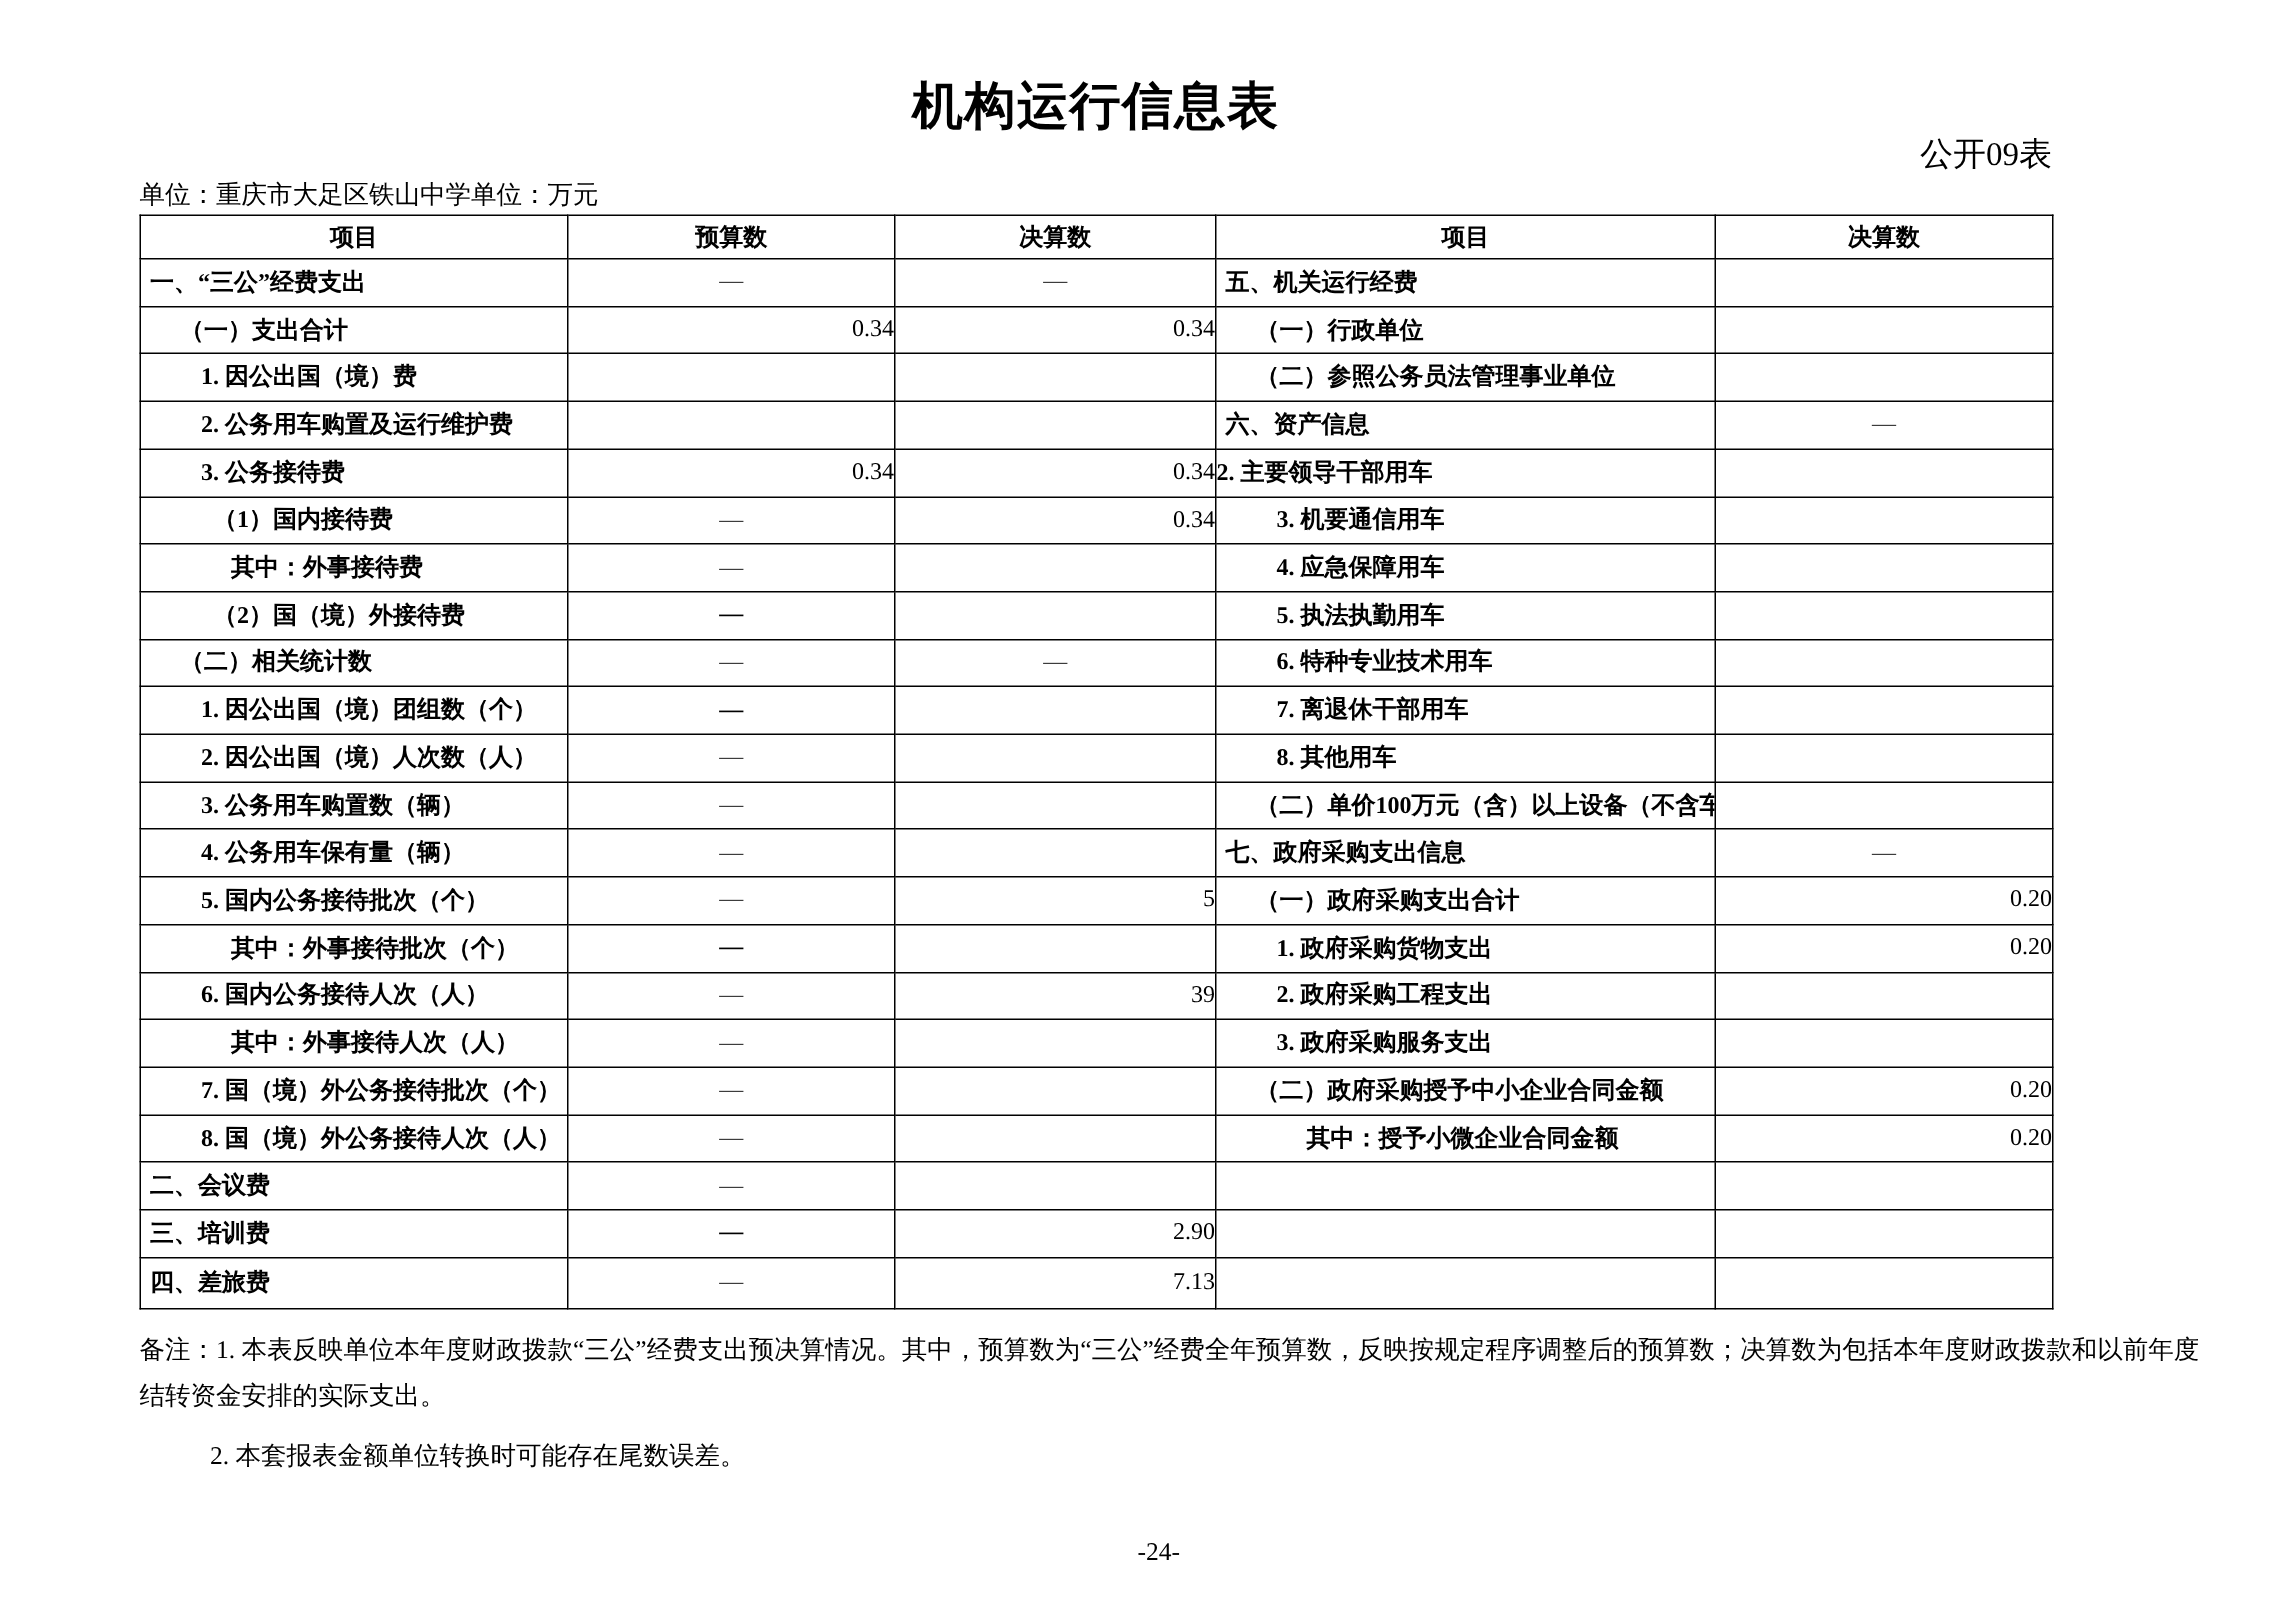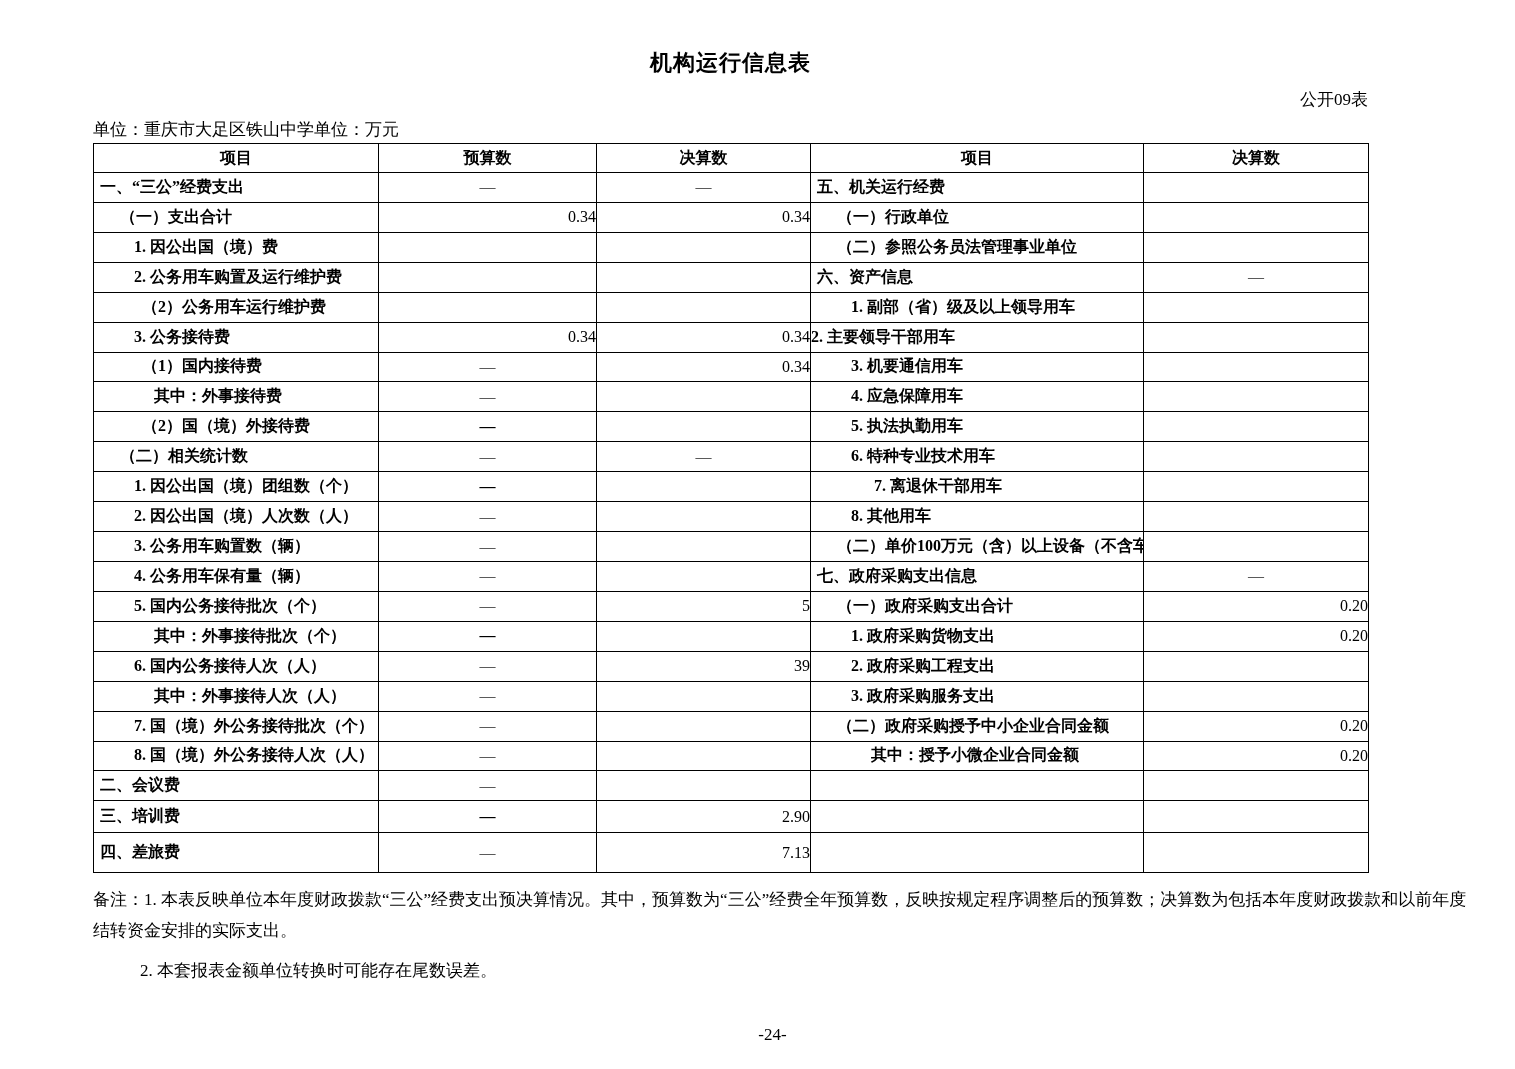--- a/index.html
+++ b/index.html
@@ -8,29 +8,29 @@
     width: 1515px;
     height: 1069px;
     background: #ffffff;
     color: #000;
     font-family: "Liberation Serif", "DejaVu Serif", serif;
   }
   .title {
     position: absolute;
     top: 48px; left: 93px; width: 1275px;
     text-align: center;
-    font-size: 22px;
+    font-size: 34px;
     font-weight: bold;
     letter-spacing: 1px;
   }
   .table-code {
     position: absolute;
     top: 88px; left: 93px; width: 1275px;
     text-align: right;
-    font-size: 17px;
+    font-size: 22px;
   }
   .unit-line {
     position: absolute;
     top: 118px; left: 93px;
     font-size: 17px;
   }
   table.main {
     position: absolute;
     top: 143px; left: 93px;
     width: 1275px; height: 730px;
@@ -124,27 +124,20 @@
           <td class="empty"></td>
         </tr>
         <tr>
           <td class="item" style="padding-left: 40px;">2. 公务用车购置及运行维护费</td>
           <td class="empty"></td>
           <td class="empty"></td>
           <td class="item" style="padding-left: 6px;">六、资产信息</td>
           <td class="dash">—</td>
         </tr>
         <tr>
-          <td class="item" style="padding-left: 48px;">（2）公务用车运行维护费</td>
-          <td class="empty"></td>
-          <td class="empty"></td>
-          <td class="item" style="padding-left: 40px;">1. 副部（省）级及以上领导用车</td>
-          <td class="empty"></td>
-        </tr>
-        <tr>
           <td class="item" style="padding-left: 40px;">3. 公务接待费</td>
           <td class="num">0.34</td>
           <td class="num">0.34</td>
           <td class="item" style="">2. 主要领导干部用车</td>
           <td class="empty"></td>
         </tr>
         <tr>
           <td class="item" style="padding-left: 48px;">（1）国内接待费</td>
           <td class="dash">—</td>
           <td class="num">0.34</td>
@@ -169,21 +162,21 @@
           <td class="item" style="padding-left: 26px;">（二）相关统计数</td>
           <td class="dash">—</td>
           <td class="dash">—</td>
           <td class="item" style="padding-left: 40px;">6. 特种专业技术用车</td>
           <td class="empty"></td>
         </tr>
         <tr>
           <td class="item" style="padding-left: 40px;">1. 因公出国（境）团组数（个）</td>
           <td class="dash bolddash">—</td>
           <td class="empty"></td>
-          <td class="item" style="padding-left: 63px;">7. 离退休干部用车</td>
+          <td class="item" style="padding-left: 40px;">7. 离退休干部用车</td>
           <td class="empty"></td>
         </tr>
         <tr>
           <td class="item" style="padding-left: 40px;">2. 因公出国（境）人次数（人）</td>
           <td class="dash">—</td>
           <td class="empty"></td>
           <td class="item" style="padding-left: 40px;">8. 其他用车</td>
           <td class="empty"></td>
         </tr>
         <tr>

